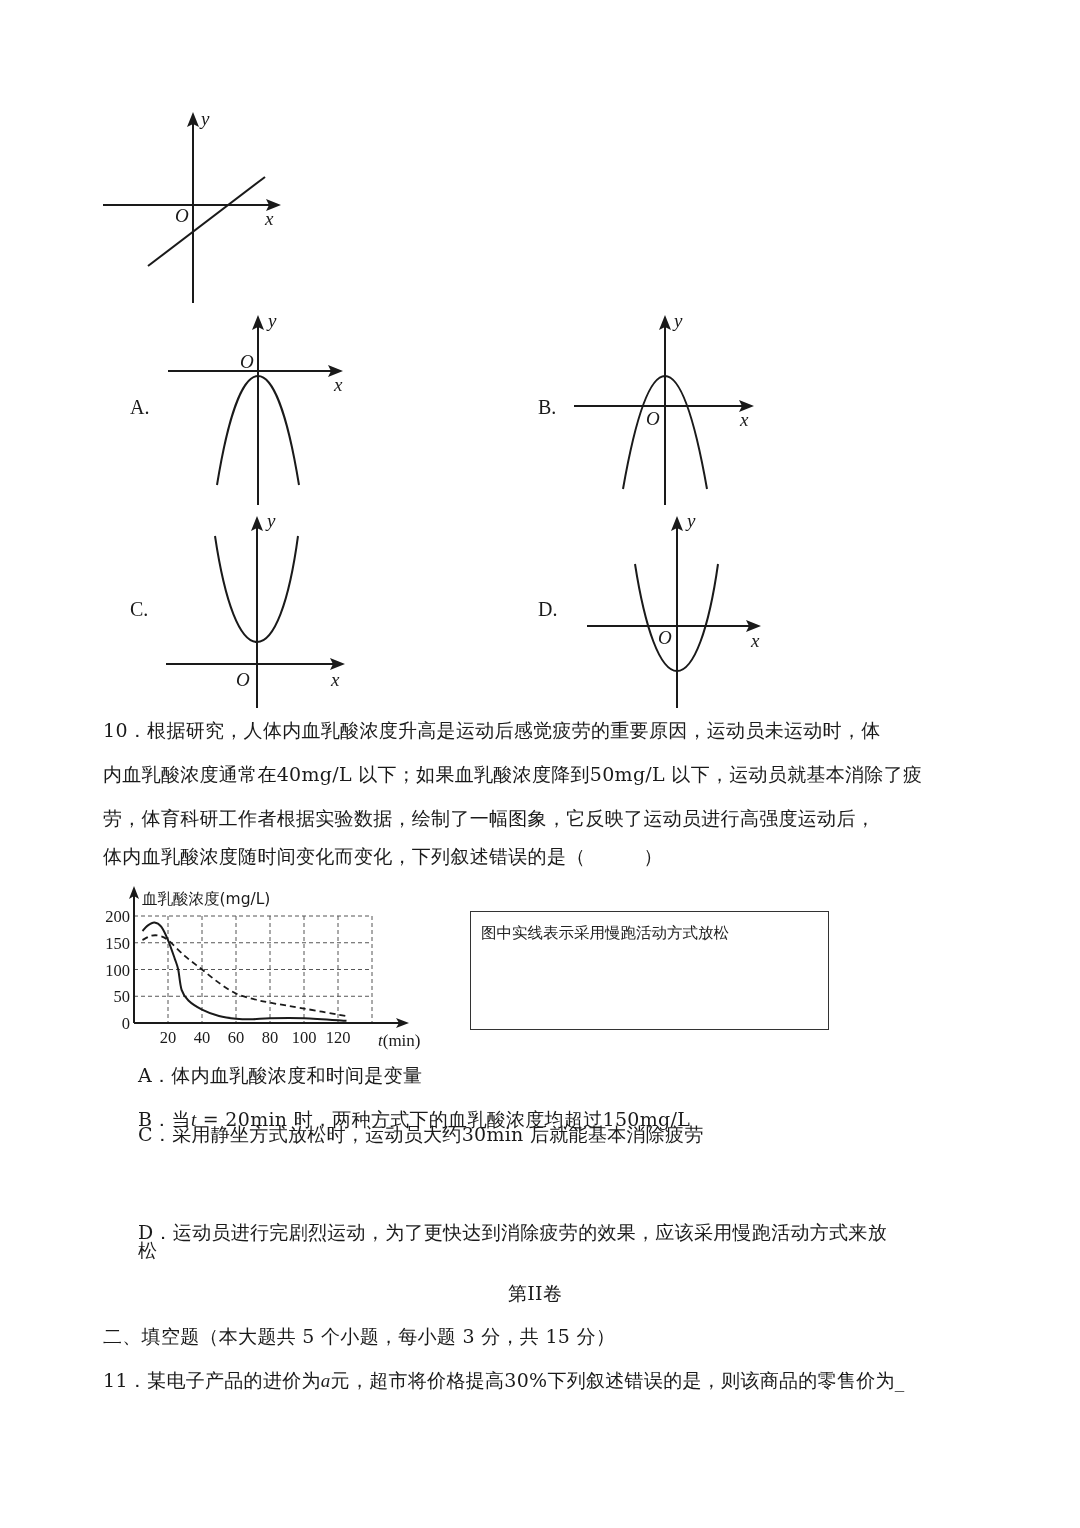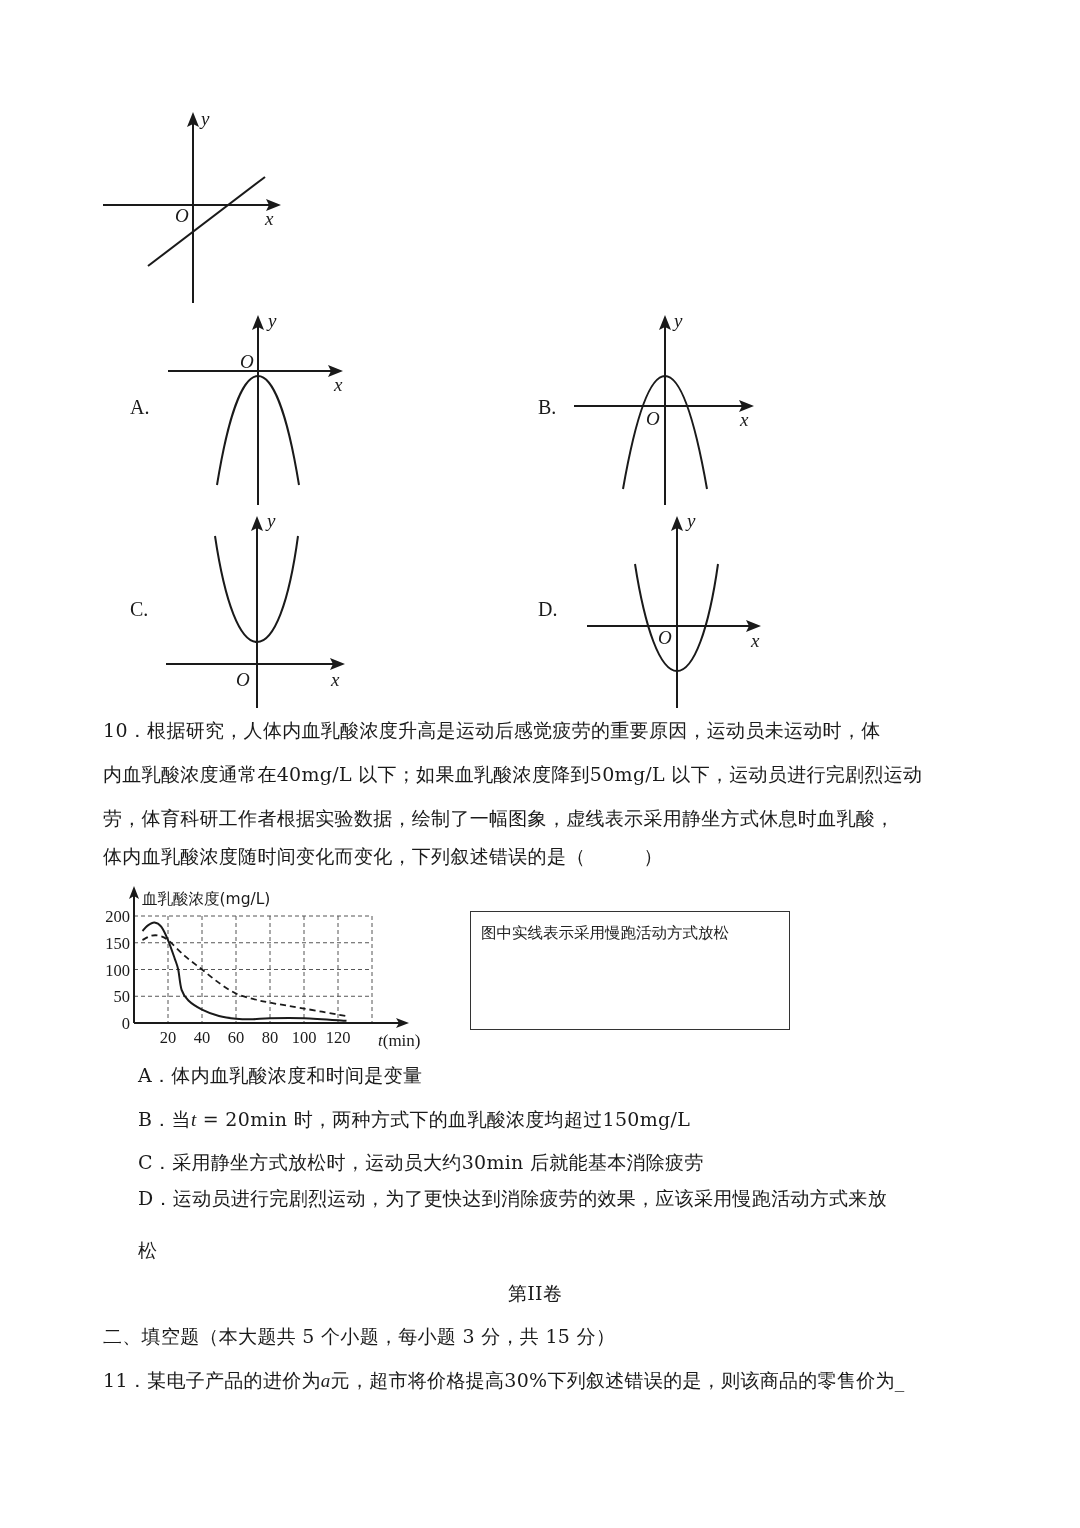--- a/index.html
+++ b/index.html
@@ -86,22 +86,22 @@
     <path d="M 55 56 C 65 120, 80 163, 97 163 C 114 163, 129 120, 138 56"></path>
   </g>
   <polygon points="97,8 91,23 97,20 103,23" fill="#1a1a1a"></polygon>
   <polygon points="181,118 166,112 169,118 166,124" fill="#1a1a1a"></polygon>
   <text x="107" y="19" font-size="19" class="it">y</text>
   <text x="78" y="136" font-size="19" class="it">O</text>
   <text x="171" y="139" font-size="19" class="it">x</text>
 </svg>
 
 <div class="abs txt" style="left:103px;top:721px">10．根据研究，人体内血乳酸浓度升高是运动后感觉疲劳的重要原因，运动员未运动时，体</div>
-<div class="abs txt" style="left:103px;top:765px">内血乳酸浓度通常在40mg/L 以下；如果血乳酸浓度降到50mg/L 以下，运动员进行完剧烈运动</div>
-<div class="abs txt" style="left:103px;top:809px">劳，体育科研工作者根据实验数据，绘制了一幅图象，虚线表示采用静坐方式休息时血乳酸，</div>
+<div class="abs txt" style="left:103px;top:765px">内血乳酸浓度通常在40mg/L 以下；如果血乳酸浓度降到50mg/L 以下，运动员就基本消除了疲</div>
+<div class="abs txt" style="left:103px;top:809px">劳，体育科研工作者根据实验数据，绘制了一幅图象，它反映了运动员进行高强度运动后，</div>
 <div class="abs txt" style="left:103px;top:847px">体内血乳酸浓度随时间变化而变化，下列叙述错误的是（　　　）</div>
 
 <svg class="abs" style="left:95px;top:880px" width="350" height="175">
   <g id="grid" stroke="#555" stroke-width="1" stroke-dasharray="4,3" fill="none">
       <line x1="39" x2="277" y1="116.25" y2="116.25"></line>
       <line x1="39" x2="277" y1="89.5" y2="89.5"></line>
       <line x1="39" x2="277" y1="62.75" y2="62.75"></line>
       <line x1="39" x2="277" y1="36" y2="36"></line>
       <line x1="73" x2="73" y1="36" y2="143"></line>
       <line x1="107" x2="107" y1="36" y2="143"></line>
@@ -131,34 +131,34 @@
       <text x="107" y="163">40</text>
       <text x="141" y="163">60</text>
       <text x="175" y="163">80</text>
       <text x="209" y="163">100</text>
       <text x="243" y="163">120</text>
     </g>
   <text x="47" y="24" font-size="16.5" style="font-family:'DejaVu Sans',sans-serif;font-size:15.5px">血乳酸浓度(mg/L)</text>
   <text id="xlabel" x="283" y="166" font-size="17"><tspan class="it">t</tspan><tspan>(min)</tspan></text>
 </svg>
 
-<div class="abs legend-box" style="left:470px;top:911px;width:320px;height:119px">
+<div class="abs legend-box" style="left:470px;top:911px;width:359px;height:119px">
   <div>图中实线表示采用慢跑活动方式放松</div>
 </div>
 
 <div class="abs txt" style="left:138px;top:1066px">
   <span>A．</span><span>体内血乳酸浓度和时间是变量</span>
 </div>
 <div class="abs txt" style="left:138px;top:1110px">
   <span>B．</span><span>当</span><span class="it num">t</span><span> = 20min 时，两种方式下的血乳酸浓度均超过150mg/L</span>
 </div>
-<div class="abs txt" style="left:138px;top:1153px">
+<div class="abs txt" style="left:138px;top:1125px">
   <span>C．</span><span>采用静坐方式放松时，运动员大约30min 后就能基本消除疲劳</span>
 </div>
-<div class="abs txt" style="left:138px;top:1189px">
+<div class="abs txt" style="left:138px;top:1223px">
   <span>D．</span><span>运动员进行完剧烈运动，为了更快达到消除疲劳的效果，应该采用慢跑活动方式来放</span>
 </div>
 <div class="abs txt" style="left:138px;top:1241px">松</div>
 
 <div class="abs txt" style="left:508px;top:1284px">第II卷</div>
 <div class="abs txt" style="left:103px;top:1327px">二、填空题（本大题共 5 个小题，每小题 3 分，共 15 分）</div>
 <div class="abs txt" style="left:103px;top:1371px">
   <span>11．某电子产品的进价为</span><span class="it num">a</span><span>元，超市将价格提高30%下列叙述错误的是，则该商品的零售价为_</span>
 </div>
 

